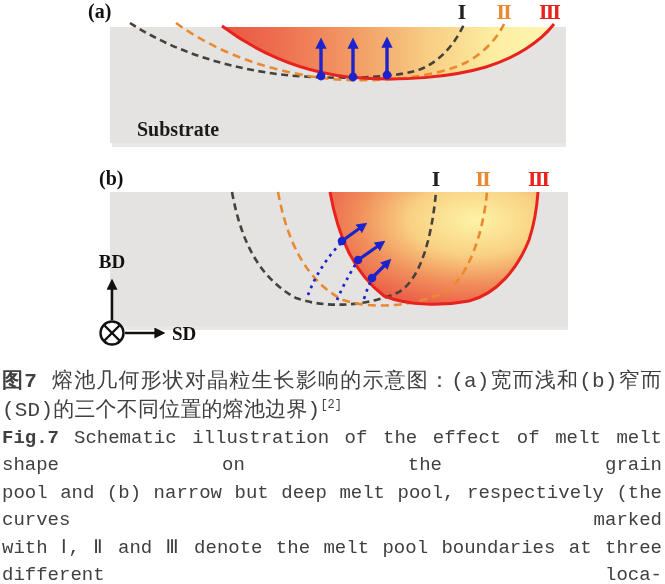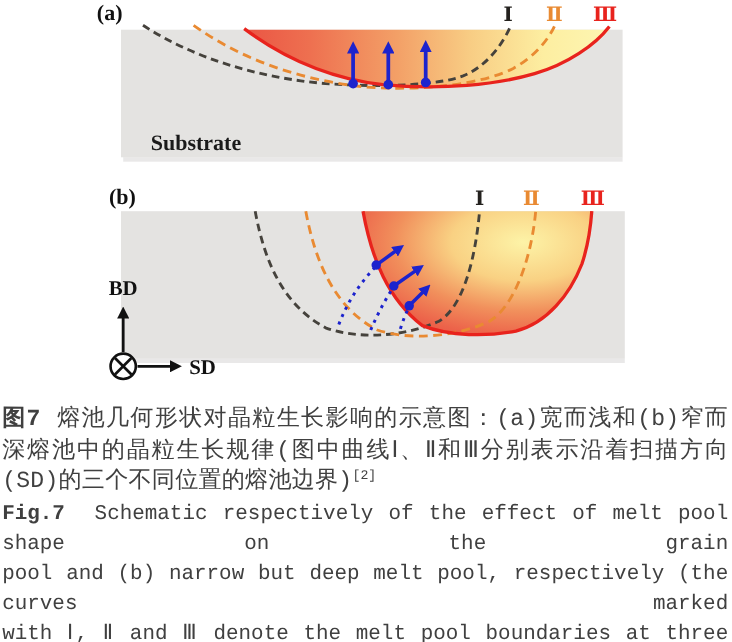--- a/index.html
+++ b/index.html
@@ -15,21 +15,21 @@
     position:absolute;left:2px;top:368px;width:660px;
     color:#404040;
     font-family:Liberation Mono, monospace;
   }
   .cap-line{white-space:nowrap;}
   .cap-line.j{white-space:normal;text-align:justify;text-align-last:justify;}
   .cn{font-size:21px;line-height:28.5px;letter-spacing:.2px;}
   .en{font-size:19px;line-height:27.4px;}
   .cap-prefix{font-weight:bold;}
   .cn .cap-prefix{margin-right:14px;}
-  .en .cap-prefix{margin-right:27px;}
+  .en .cap-prefix{margin-right:15px;}
   sup.ref{font-size:12px;line-height:0;vertical-align:super;letter-spacing:0;}
 </style>
 </head>
 <body>
 
 <div class="diagram-wrap">
 <svg width="665" height="352" viewBox="0 0 665 352">
   <defs>
     <linearGradient id="gradA" x1="0" y1="0" x2="1" y2="0">
       <stop offset="0" stop-color="#ea5544"></stop>
@@ -123,19 +123,18 @@
       <line x1="119.5" y1="325.5" x2="104.5" y2="340.5" stroke="#111" stroke-width="2.4"></line>
     </g>
     <text x="112" y="268" font-size="19" font-weight="bold" fill="#111" text-anchor="middle">BD</text>
     <text x="172" y="340" font-size="19" font-weight="bold" fill="#111">SD</text>
   </g>
 </svg>
 </div>
 
 <div class="caption">
   <div class="cap-line cn j"><b class="cap-prefix">图7</b><span>熔池几何形状对晶粒生长影响的示意图：(a)宽而浅和(b)窄而</span></div>
-  <div class="cap-line cn j">深熔池中的晶粒生长规律(图中曲线Ⅰ、Ⅱ和Ⅲ分别表示沿着扫描方向</div>
   <div class="cap-line cn"><span>(SD)的三个不同位置的熔池边界)</span><sup class="ref">[2]</sup></div>
 
-  <div class="cap-line en j"><b class="cap-prefix">Fig.7</b><span>Schematic respectively of the effect of melt pool shape on the grain</span></div>
+  <div class="cap-line en j"><b class="cap-prefix">Fig.7</b><span>Schematic illustration of the effect of melt melt shape on the grain</span></div>
   <div class="cap-line en j">pool and (b) narrow but deep melt pool, respectively (the curves marked</div>
   <div class="cap-line en j">with Ⅰ, Ⅱ and Ⅲ denote the melt pool boundaries at three different loca-</div>
 </div>
 
 </body></html>

